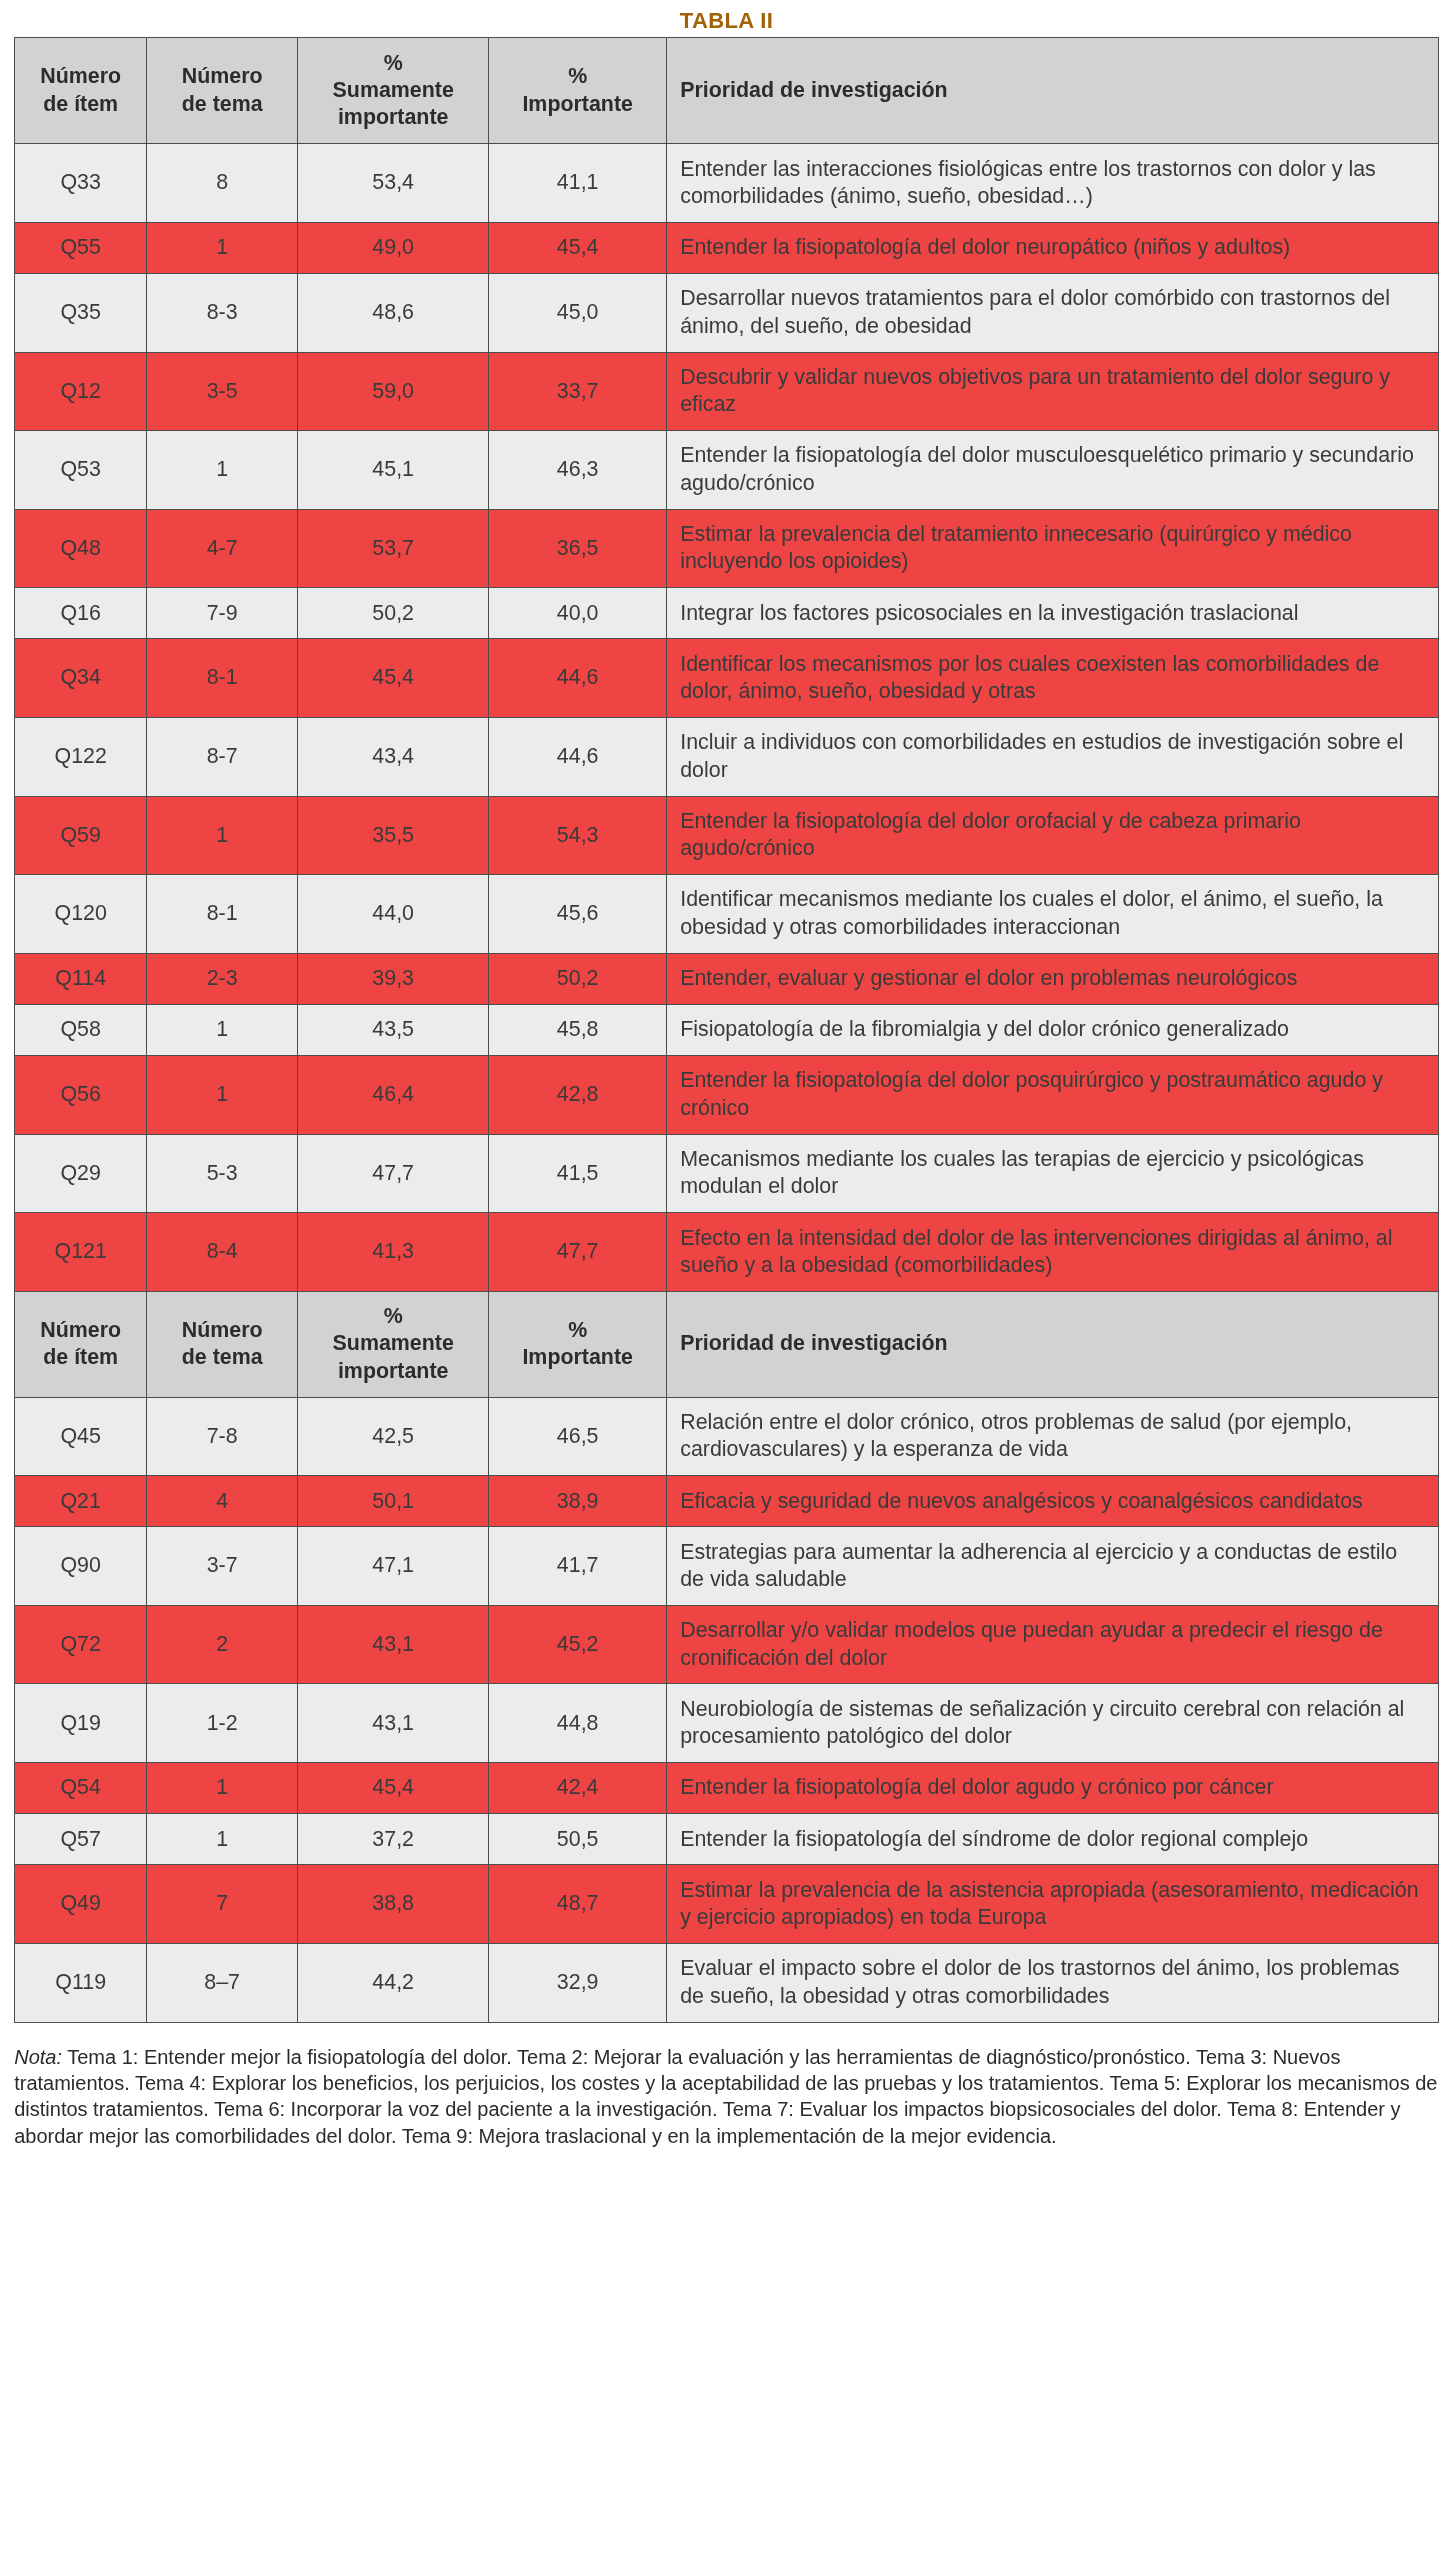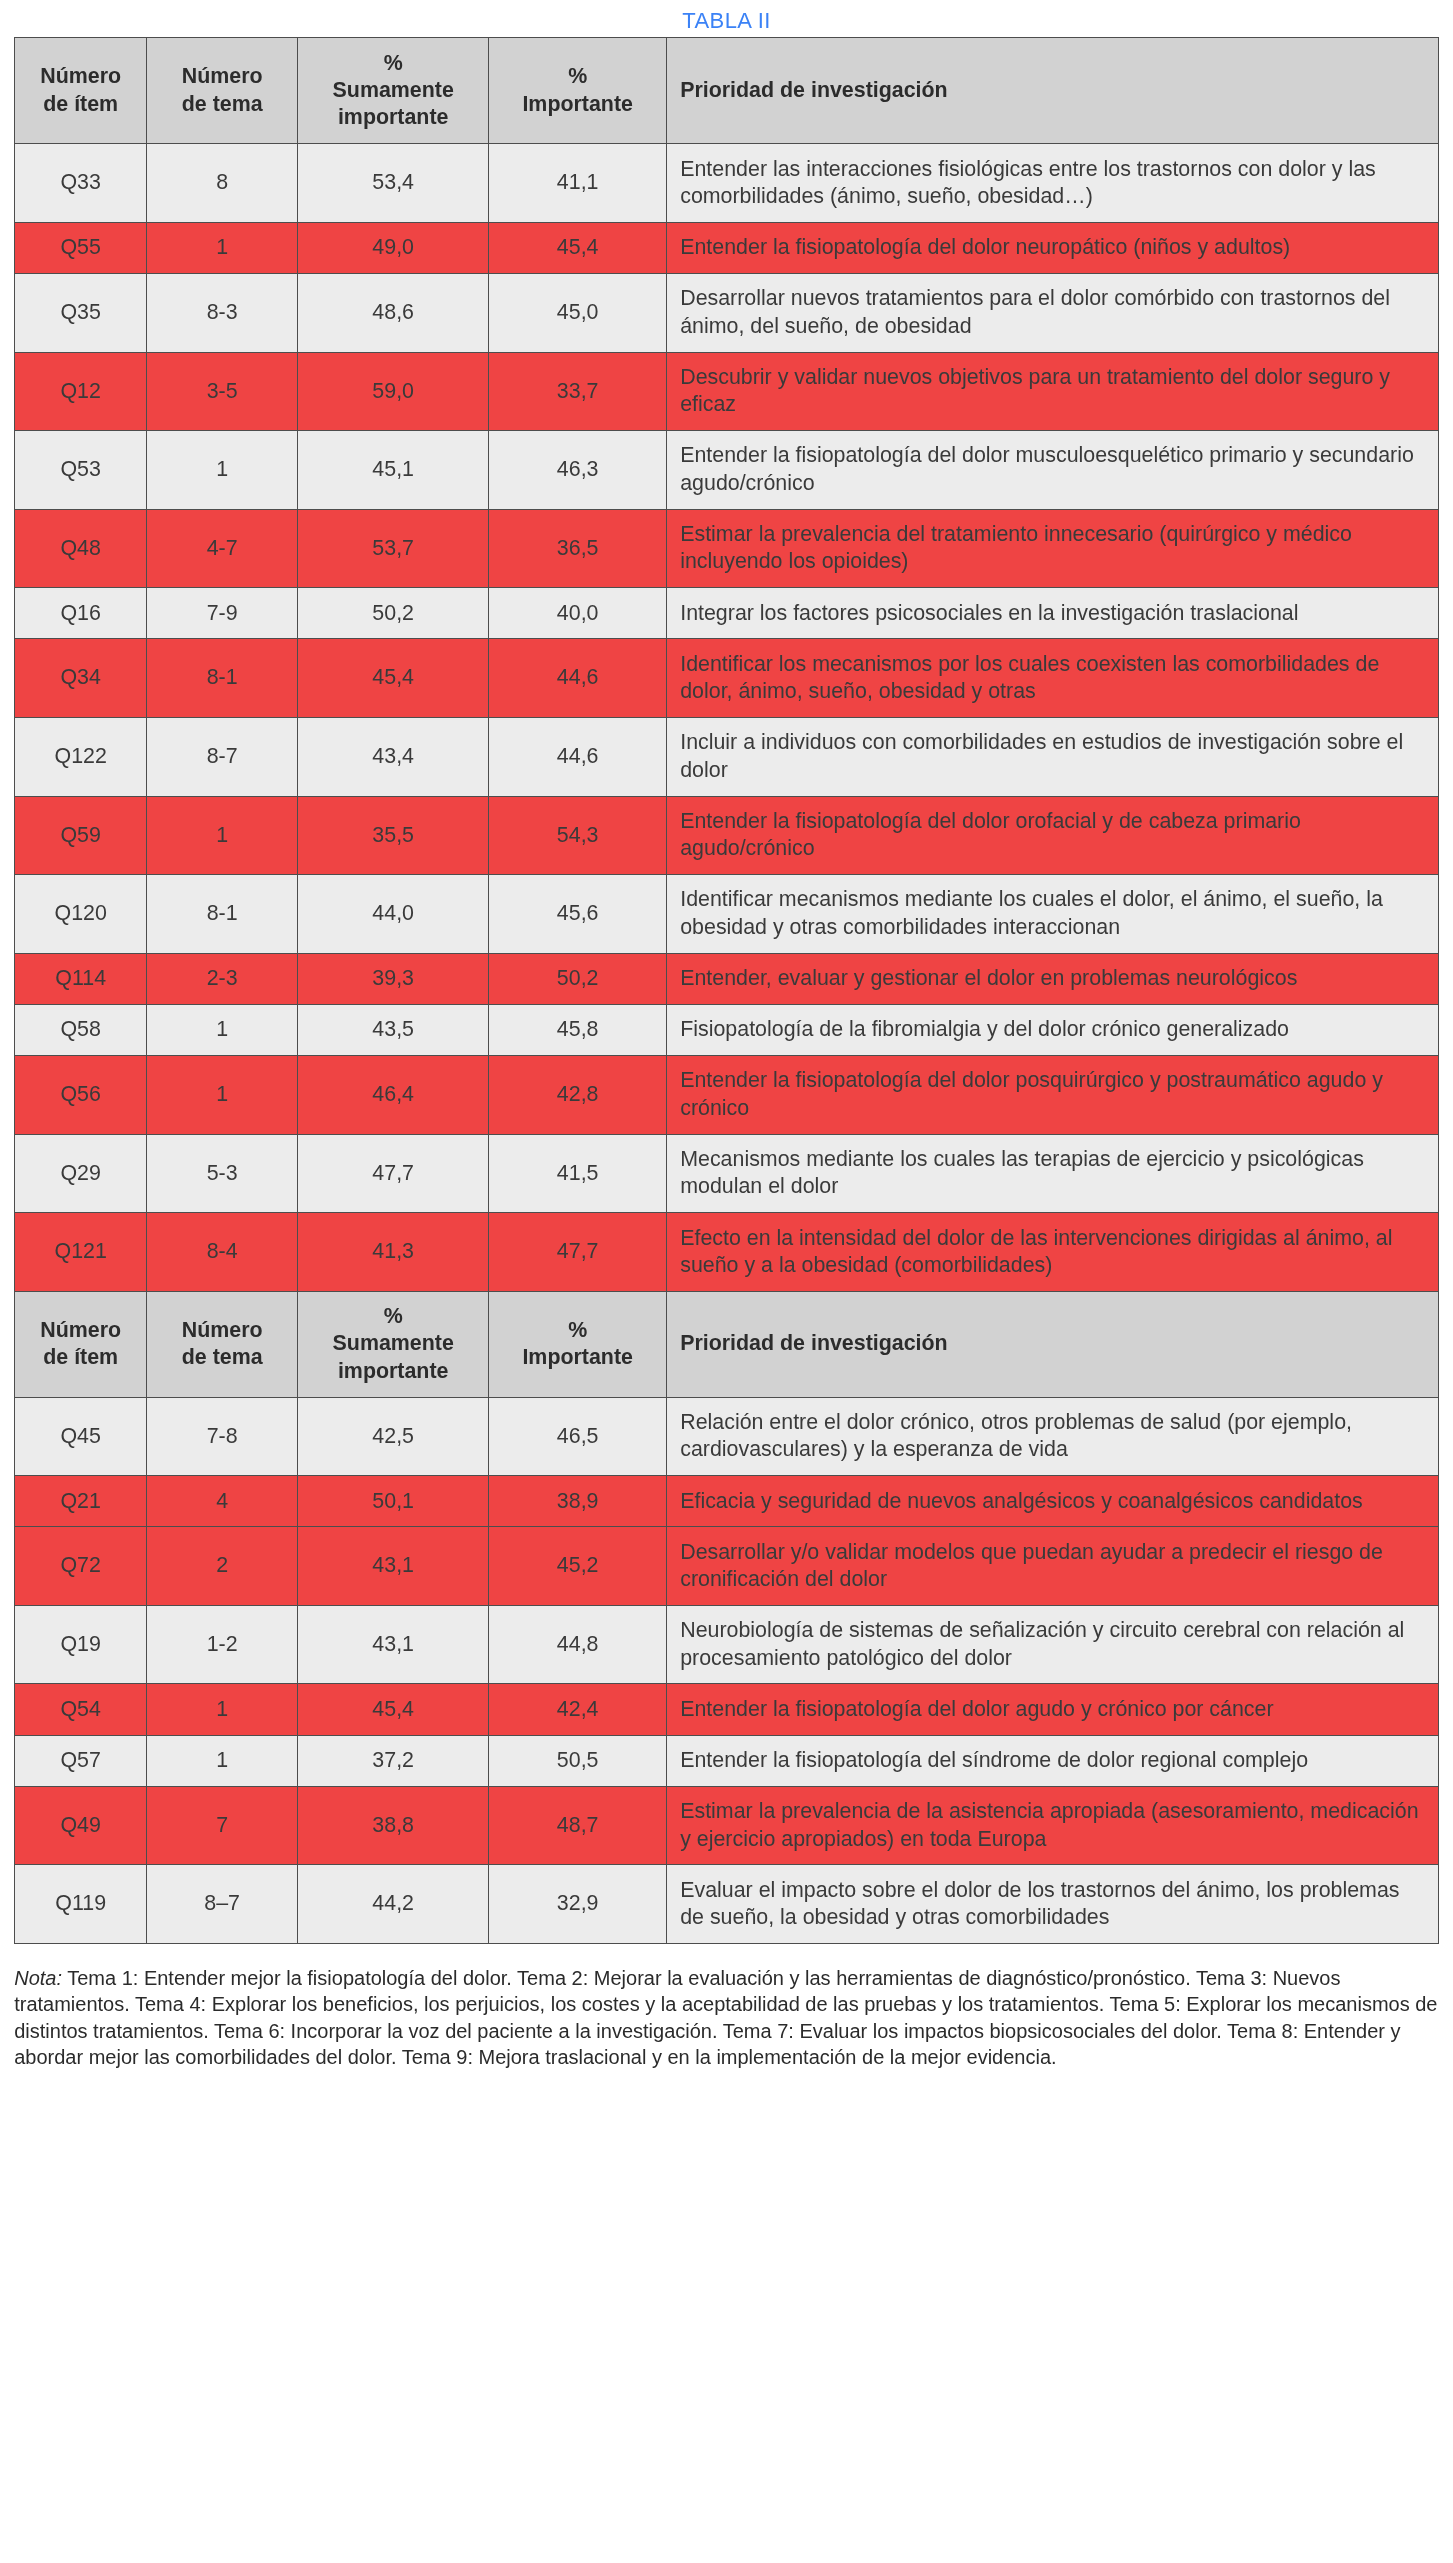--- a/index.html
+++ b/index.html
@@ -15,23 +15,23 @@
     -webkit-font-smoothing: antialiased;
   }
   .page {
     box-sizing: border-box;
     width: 1453px;
     min-height: 2563px;
     padding: 7.1px 14.2px 10px 14.2px;
   }
   .title {
     text-align: center;
-    font-weight: normal;
+    font-weight: bold;
     font-size: 22px;
-    color: #3b82f6;
+    color: #a16207;
     letter-spacing: 0.4px;
     margin: 1.4px 0 2.8px 0;
   }
   .subtitle {
     text-align: center;
     font-weight: bold;
     font-size: 22px;
     line-height: 1.28;
     color: #252525;
     max-width: 1374px;
@@ -231,20 +231,27 @@
           <td class="col-num">46,5</td>
           <td class="col-desc">Relación entre el dolor crónico, otros problemas de salud (por ejemplo, cardiovasculares) y la esperanza de vida</td>
         </tr>
         <tr class="plain">
           <td class="col-num">Q21</td>
           <td class="col-num">4</td>
           <td class="col-num">50,1</td>
           <td class="col-num">38,9</td>
           <td class="col-desc">Eficacia y seguridad de nuevos analgésicos y coanalgésicos candidatos</td>
         </tr>
+        <tr class="shaded">
+          <td class="col-num">Q90</td>
+          <td class="col-num">3-7</td>
+          <td class="col-num">47,1</td>
+          <td class="col-num">41,7</td>
+          <td class="col-desc">Estrategias para aumentar la adherencia al ejercicio y a conductas de estilo de vida saludable</td>
+        </tr>
         <tr class="plain">
           <td class="col-num">Q72</td>
           <td class="col-num">2</td>
           <td class="col-num">43,1</td>
           <td class="col-num">45,2</td>
           <td class="col-desc">Desarrollar y/o validar modelos que puedan ayudar a predecir el riesgo de cronificación del dolor</td>
         </tr>
         <tr class="shaded">
           <td class="col-num">Q19</td>
           <td class="col-num">1-2</td>

